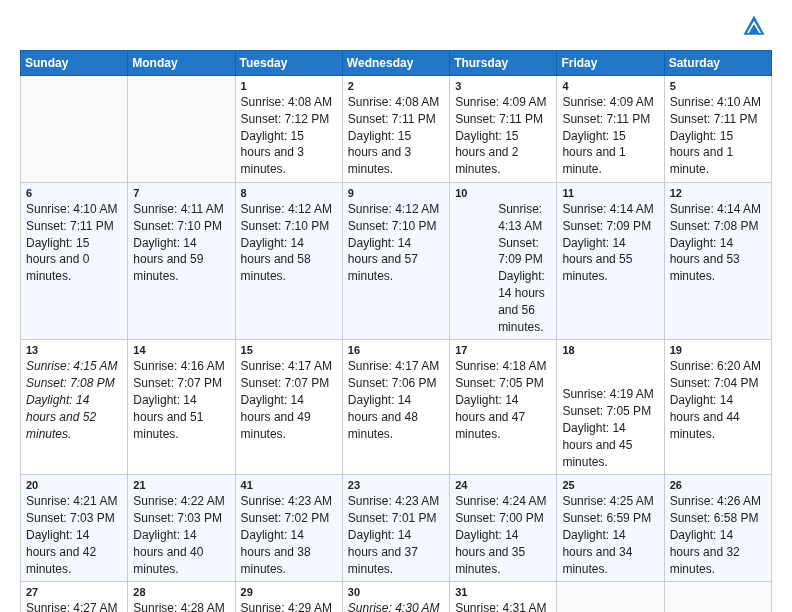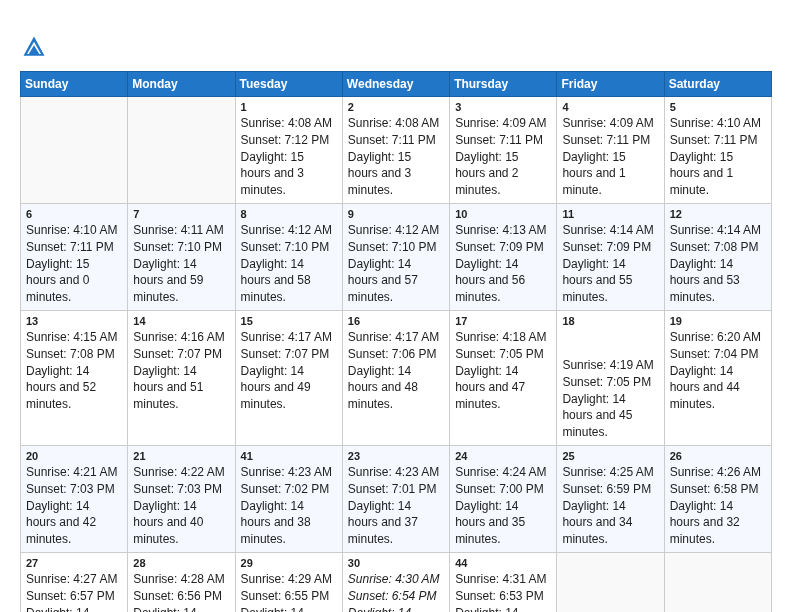--- a/index.html
+++ b/index.html
@@ -6,23 +6,24 @@
     body {
       font-family: Arial, sans-serif;
       background: #fff;
       width: 792px;
       height: 612px;
       overflow: hidden;
     }
     .page {
       width: 792px;
       height: 612px;
-      padding: 33px 20px 12px 20px;
+      padding: 12px 20px 12px 20px;
       display: flex;
       flex-direction: column;
+      align-items: flex-end;
     }
     .header {
       display: flex;
       justify-content: space-between;
       align-items: flex-start;
       margin-bottom: 10px;
     }
     .logo {
       display: flex;
       align-items: center;
@@ -175,41 +176,41 @@
 Daylight: 14 hours and 58 minutes.</div>
           </td>
           <td>
             <div class="day-num">9</div>
             <div class="day-info" style="white-space: pre-line;">Sunrise: 4:12 AM
 Sunset: 7:10 PM
 Daylight: 14 hours and 57 minutes.</div>
           </td>
           <td>
             <div class="day-num">10</div>
-            <div class="day-info" style="white-space: pre-line;">Sunrise: 4:13 AM
+            <div class="day-info" style="white-space: pre-line; margin-left: 43px;">Sunrise: 4:13 AM
 Sunset: 7:09 PM
 Daylight: 14 hours and 56 minutes.</div>
           </td>
           <td>
             <div class="day-num">11</div>
             <div class="day-info" style="white-space: pre-line;">Sunrise: 4:14 AM
 Sunset: 7:09 PM
 Daylight: 14 hours and 55 minutes.</div>
           </td>
           <td>
             <div class="day-num">12</div>
             <div class="day-info" style="white-space: pre-line;">Sunrise: 4:14 AM
 Sunset: 7:08 PM
 Daylight: 14 hours and 53 minutes.</div>
           </td>
         </tr>
         <tr>
           <td>
             <div class="day-num">13</div>
-            <div class="day-info" style="white-space: pre-line;">Sunrise: 4:15 AM
+            <div class="day-info" style="white-space: pre-line; font-style: italic;">Sunrise: 4:15 AM
 Sunset: 7:08 PM
 Daylight: 14 hours and 52 minutes.</div>
           </td>
           <td>
             <div class="day-num">14</div>
             <div class="day-info" style="white-space: pre-line;">Sunrise: 4:16 AM
 Sunset: 7:07 PM
 Daylight: 14 hours and 51 minutes.</div>
           </td>
           <td>
@@ -306,21 +307,21 @@
 Sunset: 6:55 PM
 Daylight: 14 hours and 26 minutes.</div>
           </td>
           <td>
             <div class="day-num">30</div>
             <div class="day-info" style="white-space: pre-line; font-style: italic;">Sunrise: 4:30 AM
 Sunset: 6:54 PM
 Daylight: 14 hours and 24 minutes.</div>
           </td>
           <td>
-            <div class="day-num">44</div>
+            <div class="day-num">31</div>
             <div class="day-info" style="white-space: pre-line;">Sunrise: 4:31 AM
 Sunset: 6:53 PM
 Daylight: 14 hours and 22 minutes.</div>
           </td>
           <td class="empty-cell"></td>
           <td class="empty-cell"></td>
         </tr>
       </tbody>
   </table>
 </div>

